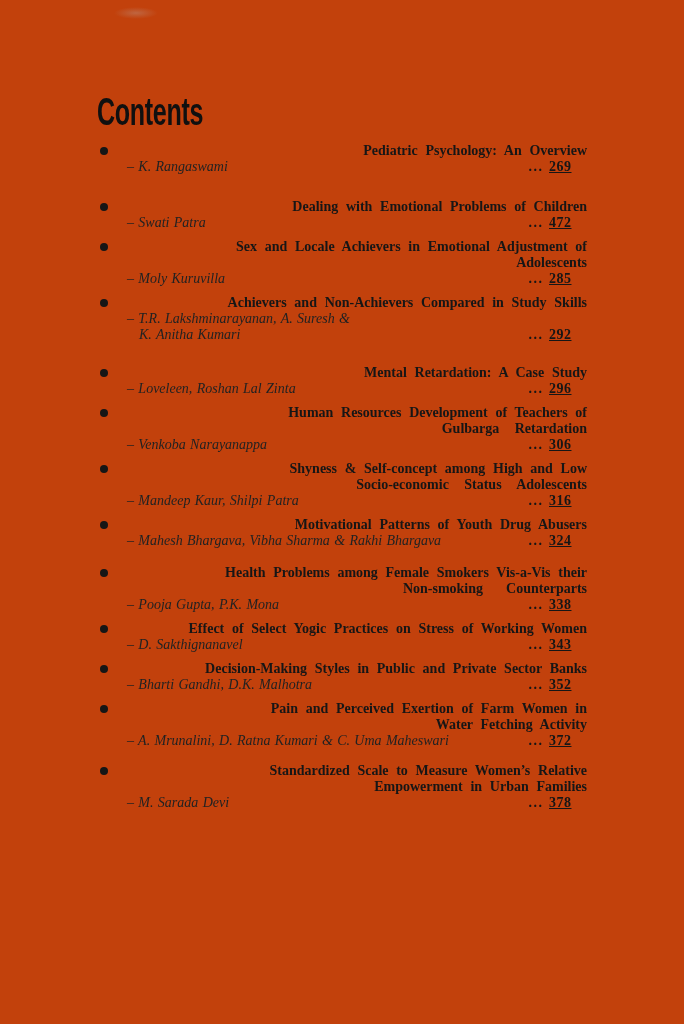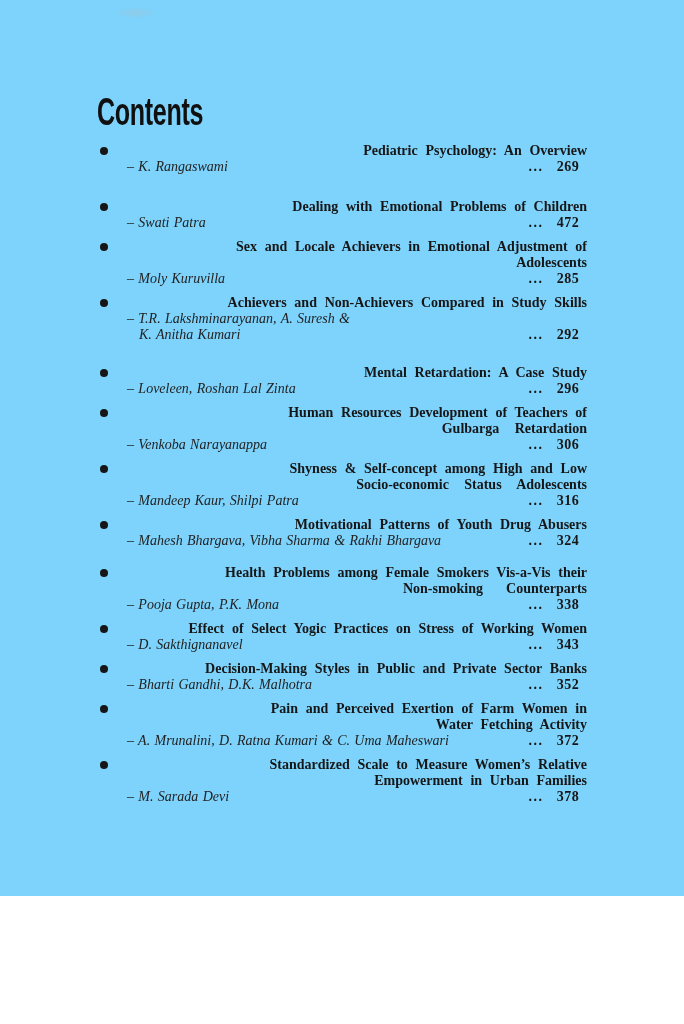--- a/index.html
+++ b/index.html
@@ -3,22 +3,22 @@
 <meta charset="utf-8">
 <style>
   html, body {
     margin: 0;
     padding: 0;
     background: #ffffff;
   }
   .page {
     position: relative;
     width: 684px;
-    height: 896px;
-    background: #7dd3fc;
+    height: 1024px;
+    background: #c2410c;
     overflow: hidden;
     font-family: "Liberation Serif", serif;
     color: #1a1a1a;
   }
   .smudge {
     position: absolute;
     left: 114px;
     top: 7px;
     width: 44px;
     height: 12px;
@@ -41,21 +41,21 @@
     margin: 12px 97px 0 97px;
   }
   .entry {
     position: relative;
     padding-left: 30px;
     margin-bottom: 8px;
   }
   .entry:nth-child(1)  { margin-bottom: 24px; }
   .entry:nth-child(4)  { margin-bottom: 22px; }
   .entry:nth-child(8)  { margin-bottom: 16px; }
-  .entry:nth-child(12) { margin-bottom: 8px; }
+  .entry:nth-child(12) { margin-bottom: 14px; }
   .bullet {
     position: absolute;
     left: 3px;
     top: 4px;
     width: 8px;
     height: 8px;
     border-radius: 50%;
     background: #161616;
   }
   .tline {
@@ -87,26 +87,27 @@
     width: 26px;
     text-align: center;
     font-weight: bold;
     font-size: 14px;
     line-height: 16px;
     letter-spacing: 1.5px;
     color: #161616;
   }
   .pageno {
     width: 38px;
-    text-align: center;
+    text-align: left;
     font-weight: bold;
     font-size: 14px;
     line-height: 16px;
     letter-spacing: 0.5px;
     color: #161616;
+    text-decoration: underline;
   }
 </style>
 </head>
 <body>
 
 <div class="page">
   <div class="smudge"></div>
   <h1 class="heading">Contents</h1>
   <div class="toc">
   <div class="entry">

